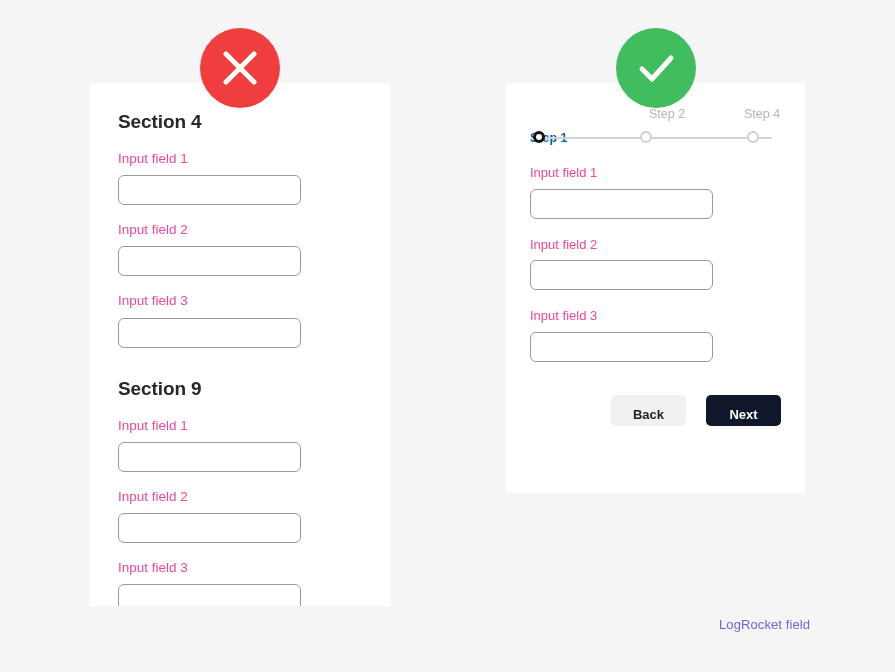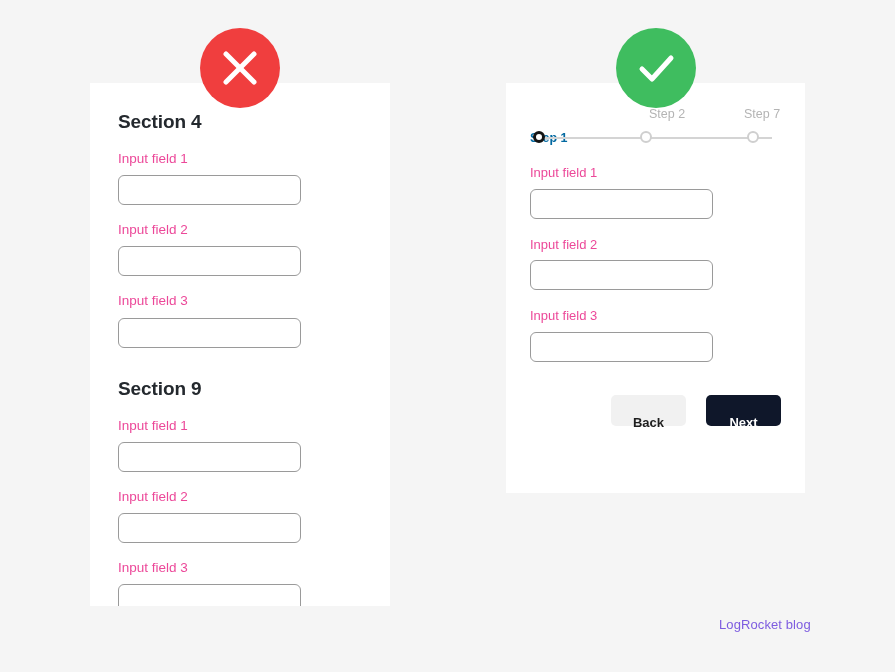--- a/index.html
+++ b/index.html
@@ -156,21 +156,21 @@
   }
   .btn {
     width: 75px;
     height: 31px;
     border: none;
     border-radius: 5px;
     font-family: "Liberation Sans", sans-serif;
     font-size: 13px;
     font-weight: bold;
     cursor: pointer;
-    padding: 12px;
+    padding: 4px;
     line-height: 31px;
     text-align: center;
   }
   .btn-back {
     background: #f1f1f1;
     color: #1f1f1f;
   }
   .btn-next {
     background: #0f172a;
     color: #ffffff;
@@ -244,21 +244,21 @@
     </svg>
   </div>
 
   <div class="card card-good">
     <div class="good-inner">
 
       <div class="stepper">
         <div class="step-labels">
           <span class="step-label s1 active">Step 1</span>
           <span class="step-label s2 inactive">Step 2</span>
-          <span class="step-label s3 inactive">Step 7</span>
+          <span class="step-label s3 inactive">Step 4</span>
         </div>
         <div class="step-track"></div>
         <div class="step-dot active"></div>
         <div class="step-dot inactive"></div>
         <div class="step-dot inactive third"></div>
       </div>
 
       <div class="good-field">
         <div class="field-label">Input field 1</div>
         <input class="field-box" type="text" placeholder="" style="">
@@ -275,15 +275,15 @@
       </div>
 
       <div class="button-row">
         <button class="btn btn-back">Back</button>
         <button class="btn btn-next">Next</button>
       </div>
 
     </div>
   </div>
 
-  <div class="footer-credit">LogRocket blog</div>
+  <div class="footer-credit">LogRocket field</div>
 
 </div>
 
 </body></html>

